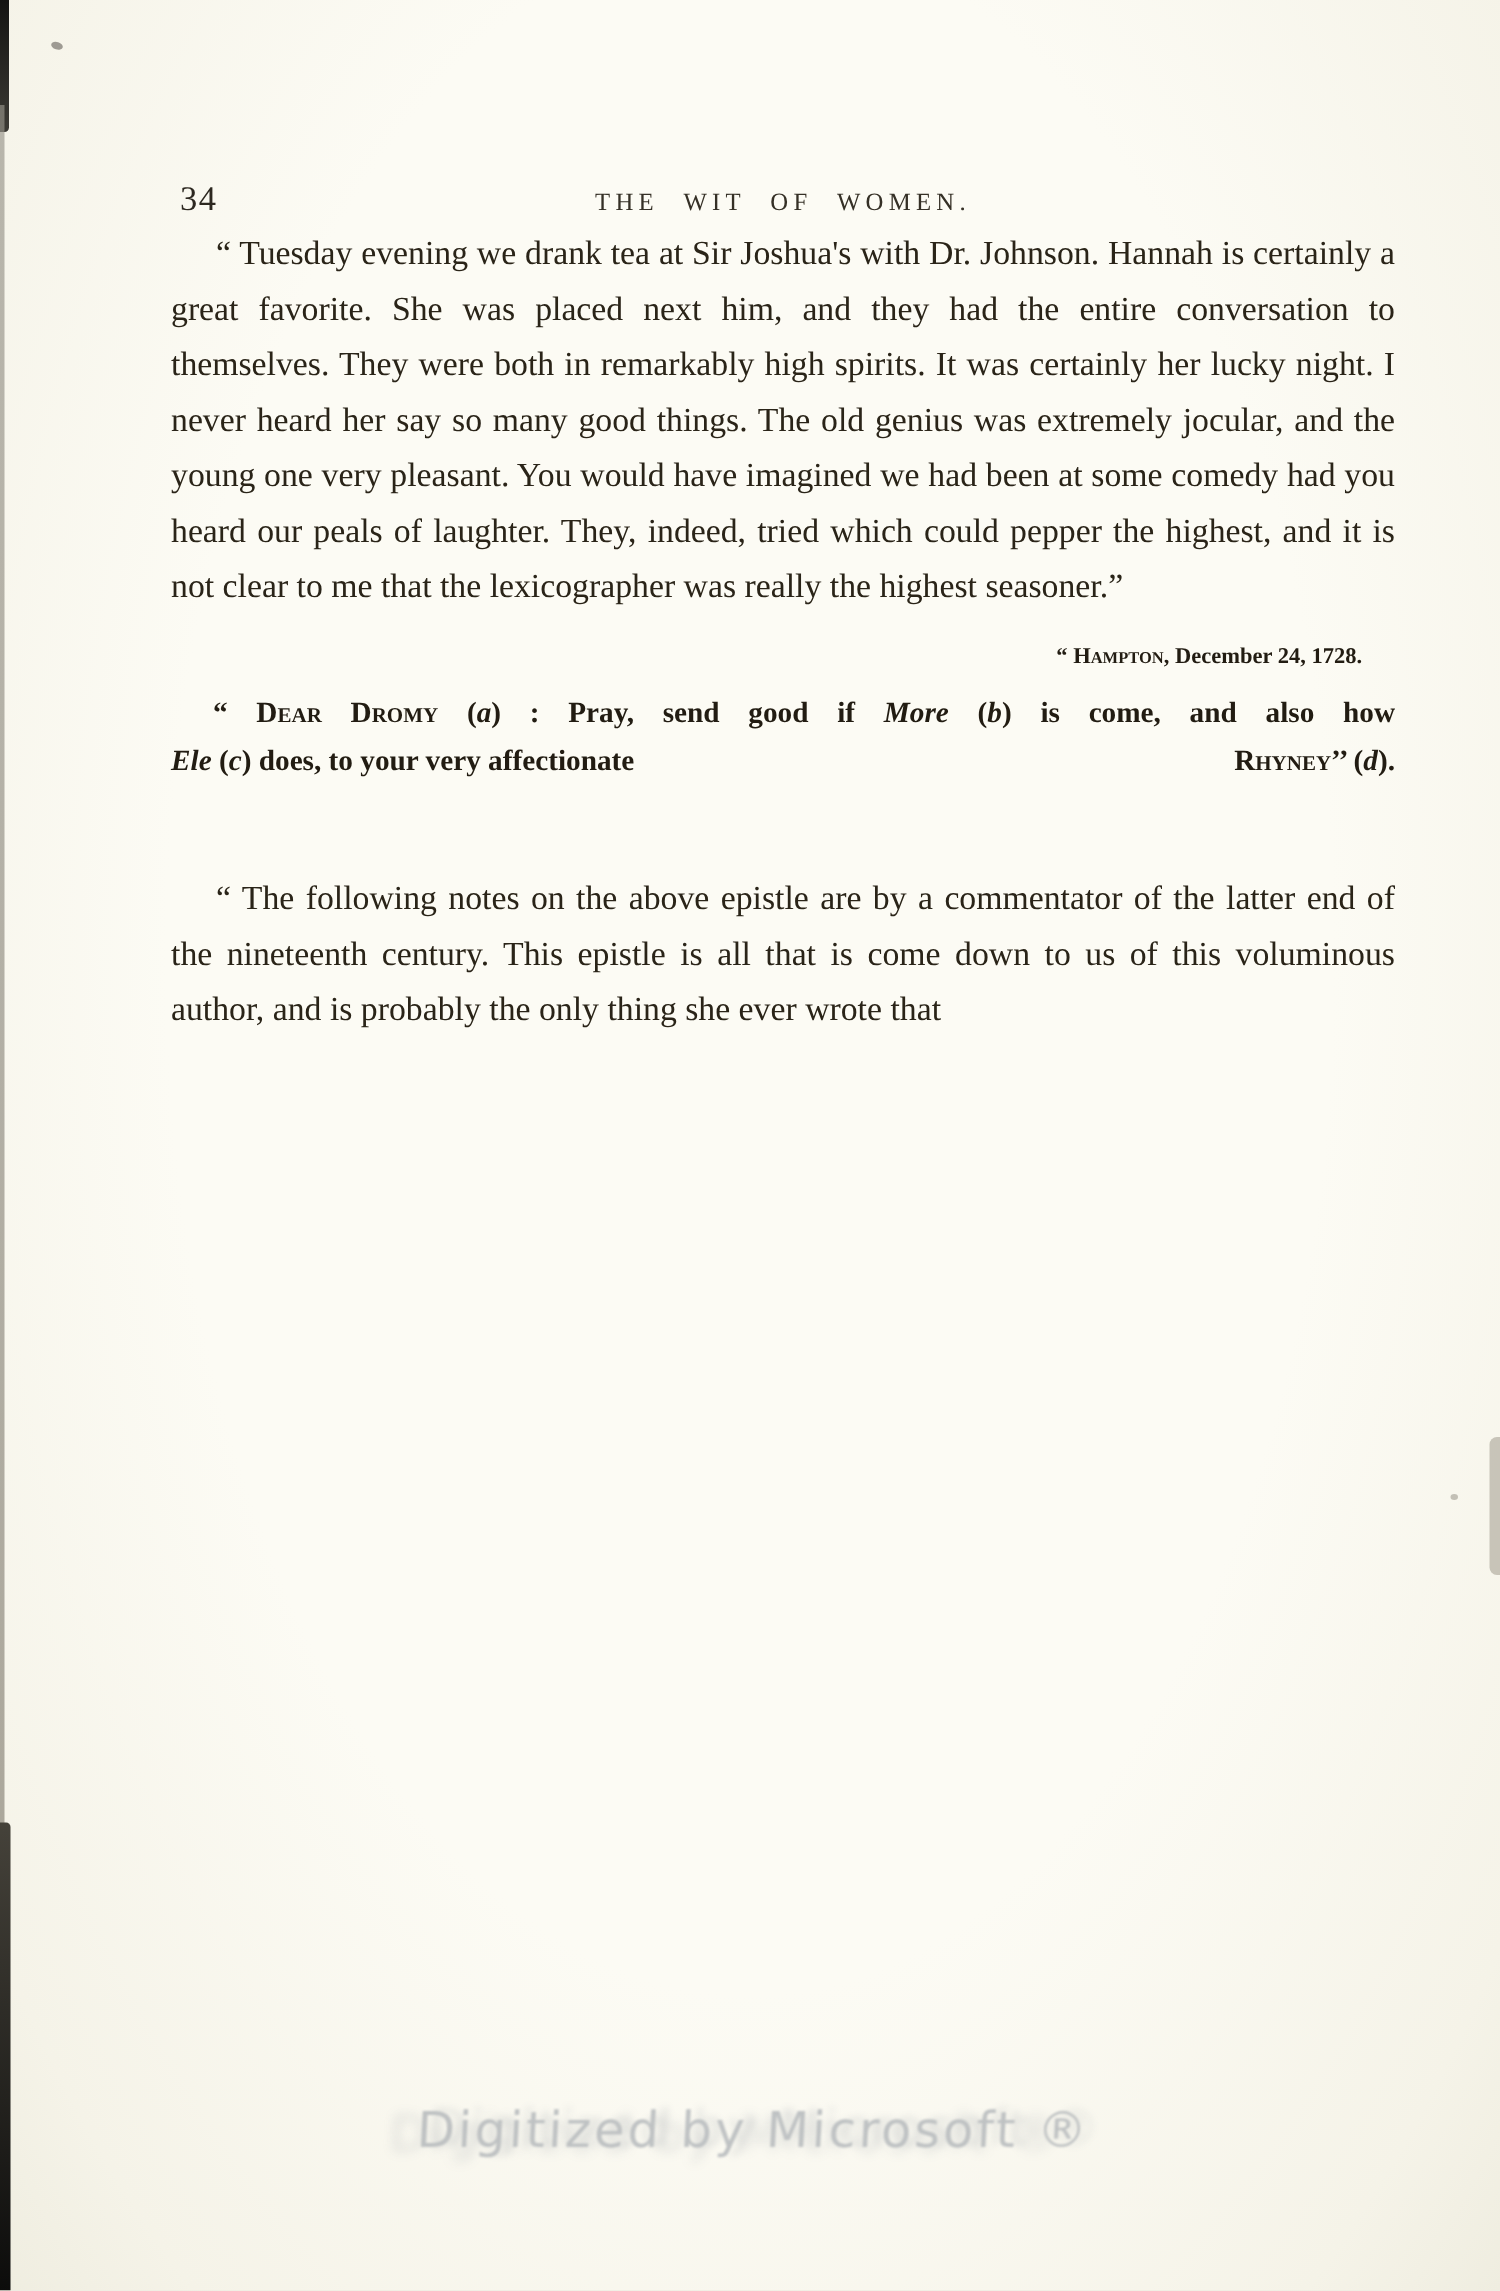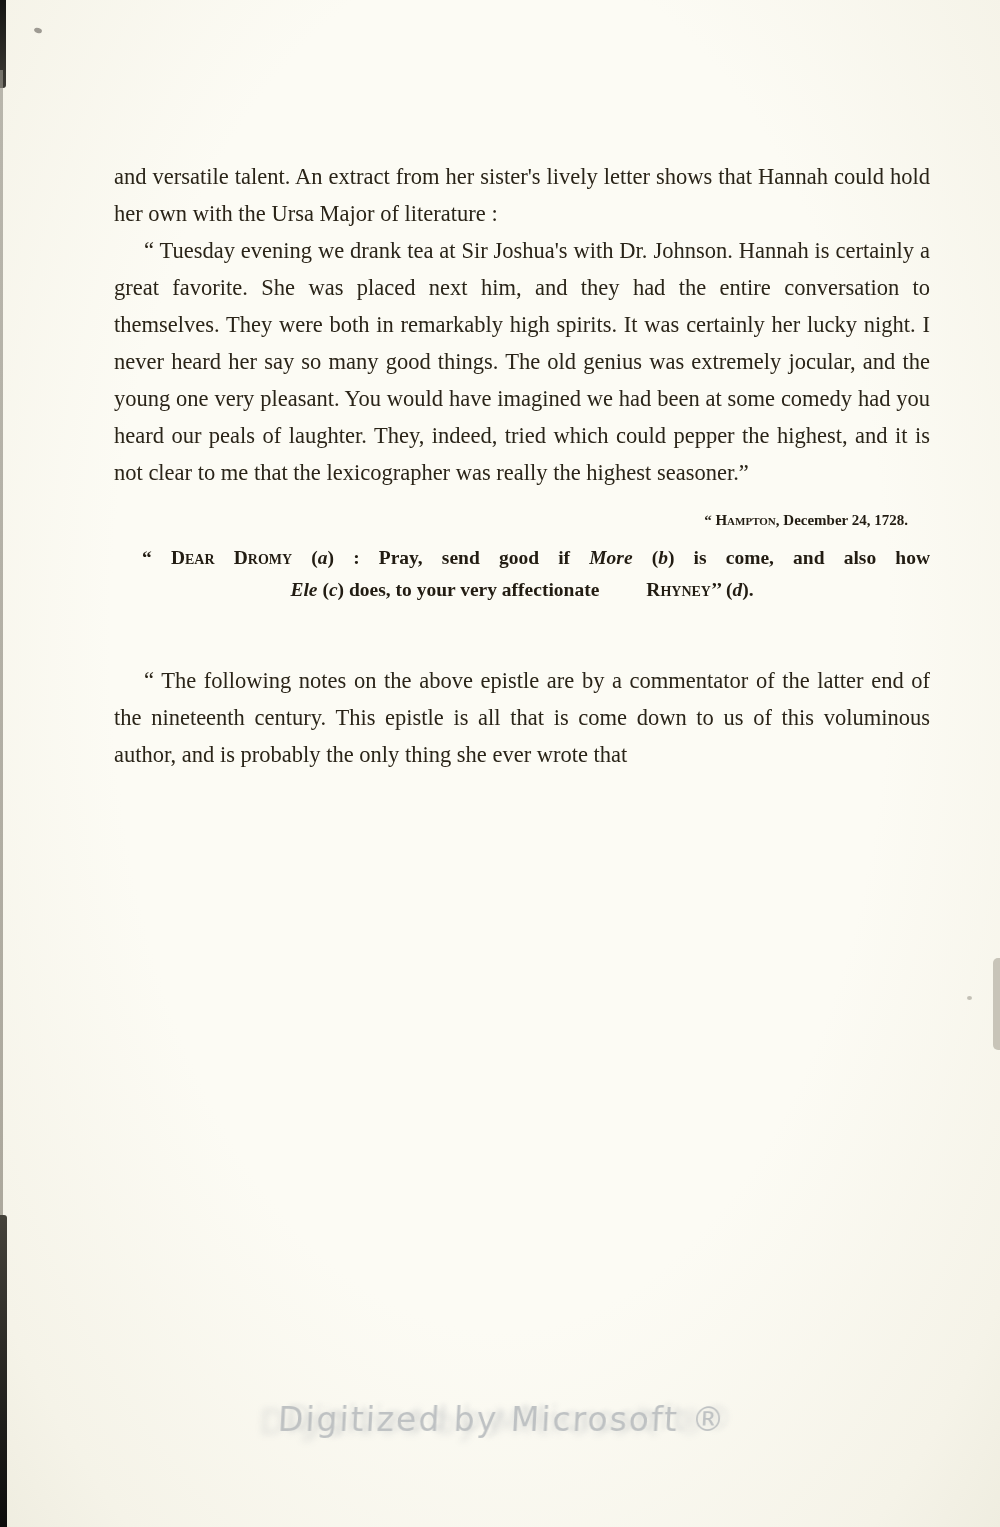--- a/index.html
+++ b/index.html
@@ -76,21 +76,21 @@
     line-height: 32px;
     color: #221c12;
   }
   .letter-line1 {
     text-align: justify;
     text-align-last: justify;
     text-indent: 28px;
   }
   .letter-line2 {
     display: flex;
-    justify-content: center;
+    justify-content: space-between;
     gap: 47px;
   }
   .sc { font-variant: small-caps; }
   .it { font-style: italic; }
   .para-after-letter {
     margin-top: 56px;
   }
   
   .edge-left-top {
     position: absolute;
@@ -153,22 +153,25 @@
     white-space: nowrap;
   }
 </style>
 </head>
 <body>
 
 <div class="page">
 
   <div class="content">
 
-
-    <p class="body-para first">and versatile talent. An extract from her sister's lively letter shows that Hannah could hold her own with the Ursa Major of literature :</p>
+    <div class="header-row">
+      <span class="page-number">34</span>
+      <span class="running-title">THE WIT OF WOMEN.</span>
+    </div>
+
     <p class="body-para">“ Tuesday evening we drank tea at Sir Joshua's with Dr. Johnson. Hannah is certainly a great favorite. She was placed next him, and they had the entire conversation to themselves. They were both in remarkably high spirits. It was certainly her lucky night. I never heard her say so many good things. The old genius was extremely jocular, and the young one very pleasant. You would have imagined we had been at some comedy had you heard our peals of laughter. They, indeed, tried which could pepper the highest, and it is not clear to me that the lexicographer was really the highest seasoner.”</p>
 
     <div class="letter-block">
       <div class="dateline">
         <span>“ </span><span class="sc">Hampton</span><span>, December 24, 1728.</span>
       </div>
       <div class="letter-body">
         <div class="letter-line1">
           <span>“ </span><span class="sc">Dear Dromy</span><span> (</span><span class="it">a</span><span>) : Pray, send good if </span><span class="it">More</span><span> (</span><span class="it">b</span><span>) is come, and also how</span>
         </div>

